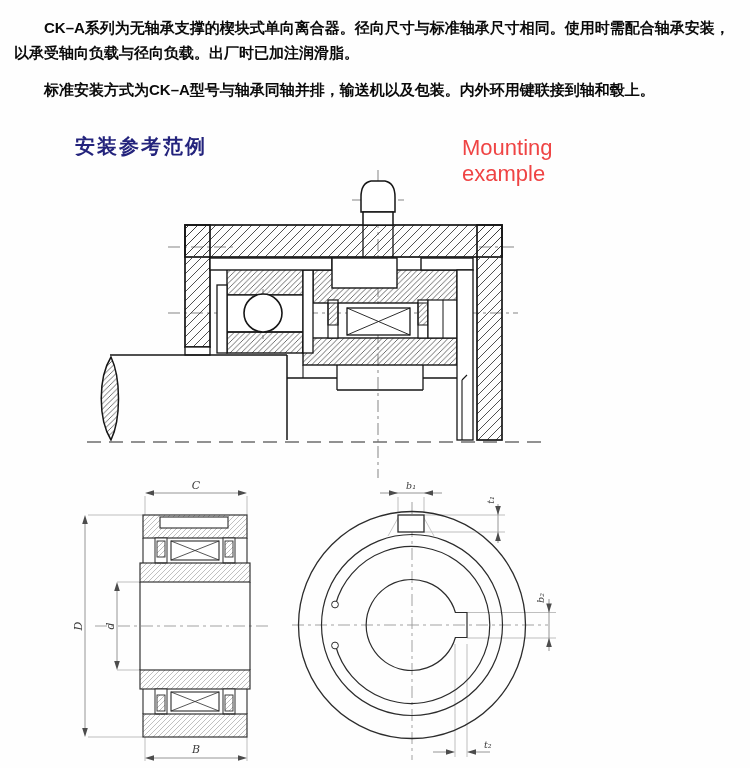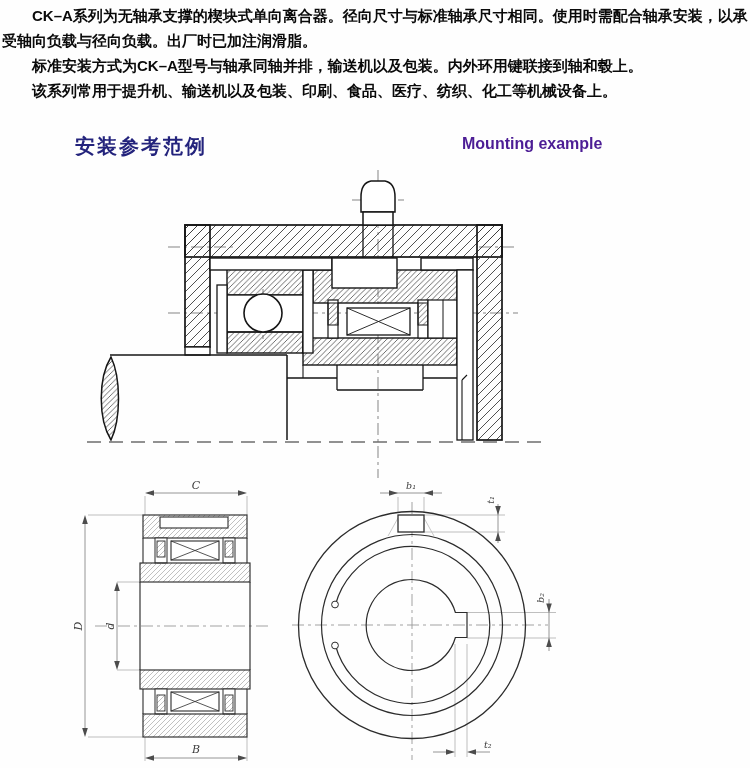--- a/index.html
+++ b/index.html
@@ -5,40 +5,39 @@
   html,body{margin:0;padding:0;}
   body{
     width:750px;height:768px;position:relative;background:#fefefe;
     font-family:"Liberation Sans","DejaVu Sans",sans-serif;overflow:hidden;
   }
   .text-block{
     position:absolute;top:3px;left:2px;width:746px;
     color:#0a0a0a;font-size:15px;line-height:25px;font-weight:700;
   }
   .sec-title{font-weight:800;}
-  .text-block p{margin:0;text-indent:2em;}
+  .text-block p{margin:12px;text-indent:2em;}
   .headings{position:absolute;top:133px;left:0;width:637px;height:30px;}
   .h-zh{
     position:absolute;left:75px;top:0;
     font-size:20px;font-weight:800;color:#23237c;letter-spacing:2px;
   }
   .h-en{
     position:absolute;left:462px;top:2px;
-    font-size:16px;font-weight:700;color:#4c1d95;
+    font-size:22px;font-weight:400;color:#ef4444;
   }
   svg.drawings{position:absolute;top:0;left:0;}
   .dimlabel{font-family:"DejaVu Serif","Liberation Serif",serif;font-style:italic;fill:#3c3c3c;}
 </style>
 </head>
 <body>
 
 <div class="text-block">
   <p>CK–A系列为无轴承支撑的楔块式单向离合器。径向尺寸与标准轴承尺寸相同。使用时需配合轴承安装，以承受轴向负载与径向负载。出厂时已加注润滑脂。</p>
   <p>标准安装方式为CK–A型号与轴承同轴并排，输送机以及包装。内外环用键联接到轴和毂上。</p>
-  <p>该系列常用于提升机、输送机以及包装、印刷、食品、医疗、纺织、化工等机械设备上。</p>
 </div>
 
 <div class="headings">
   <span class="h-zh">安装参考范例</span>
   <span class="h-en">Mounting example</span>
 </div>
 
 <svg class="drawings" width="750" height="768" viewBox="0 0 750 768">
   <defs>
     <pattern id="hp" width="9" height="9" patternUnits="userSpaceOnUse">

